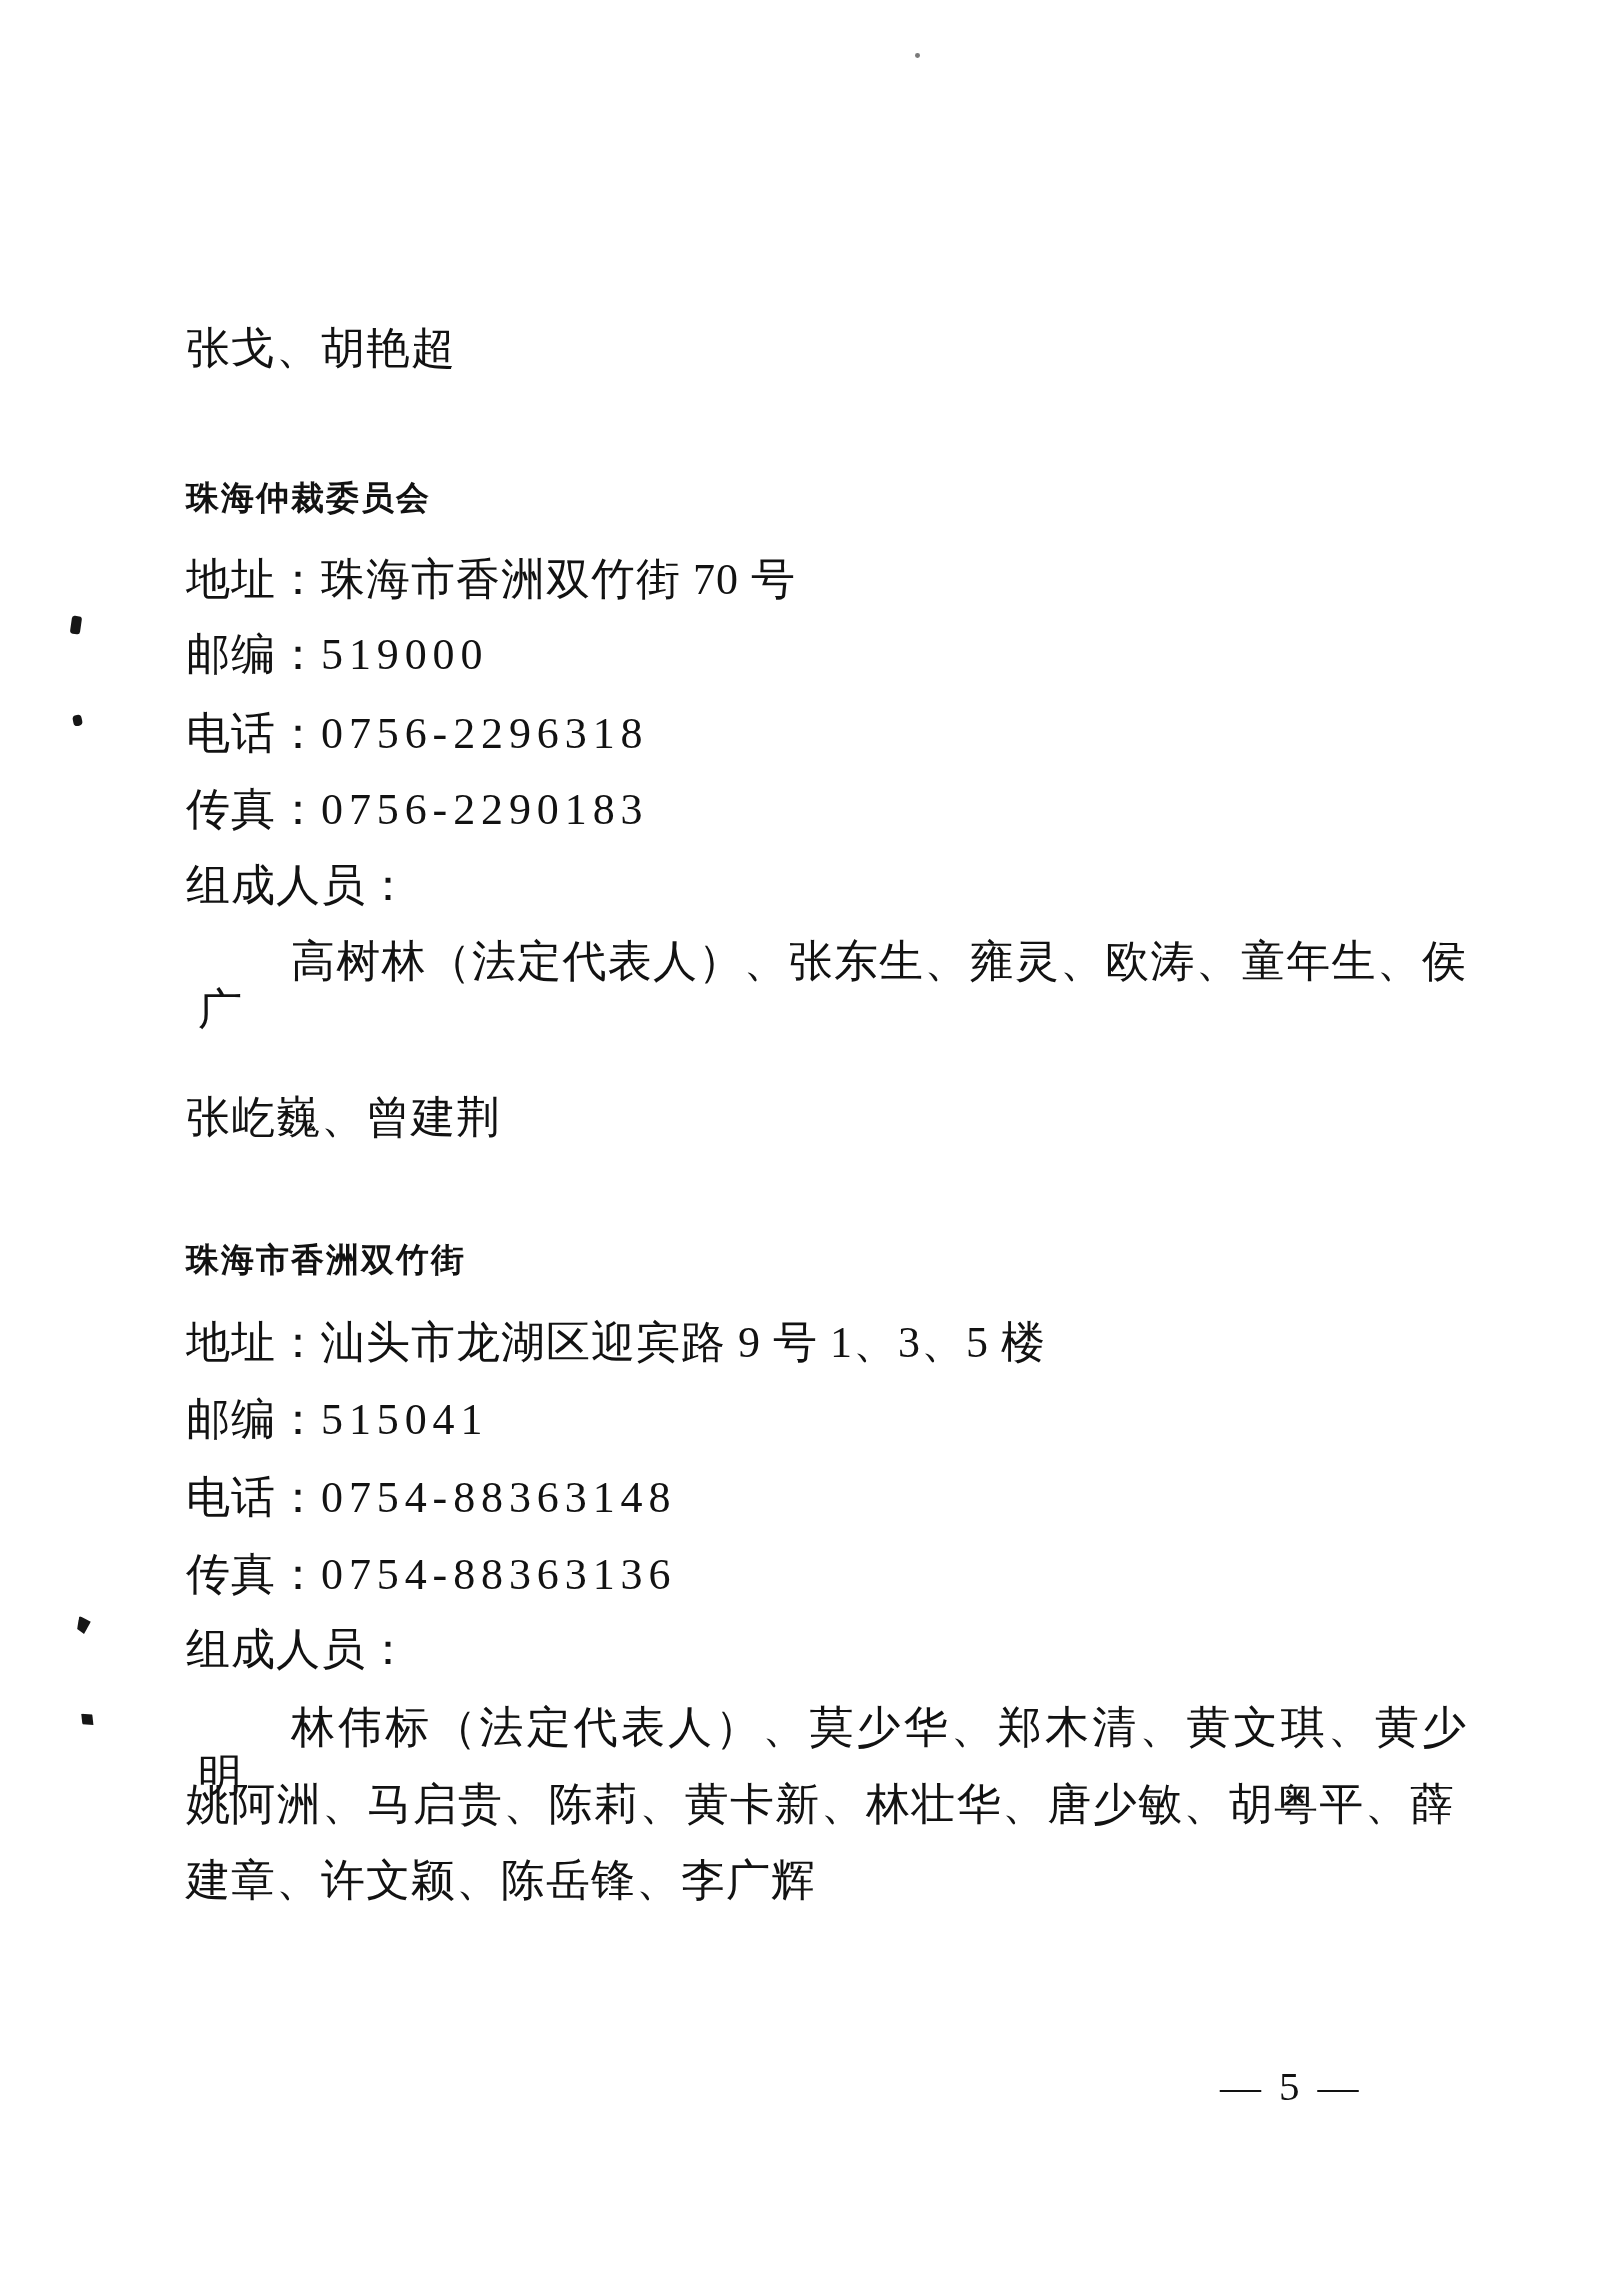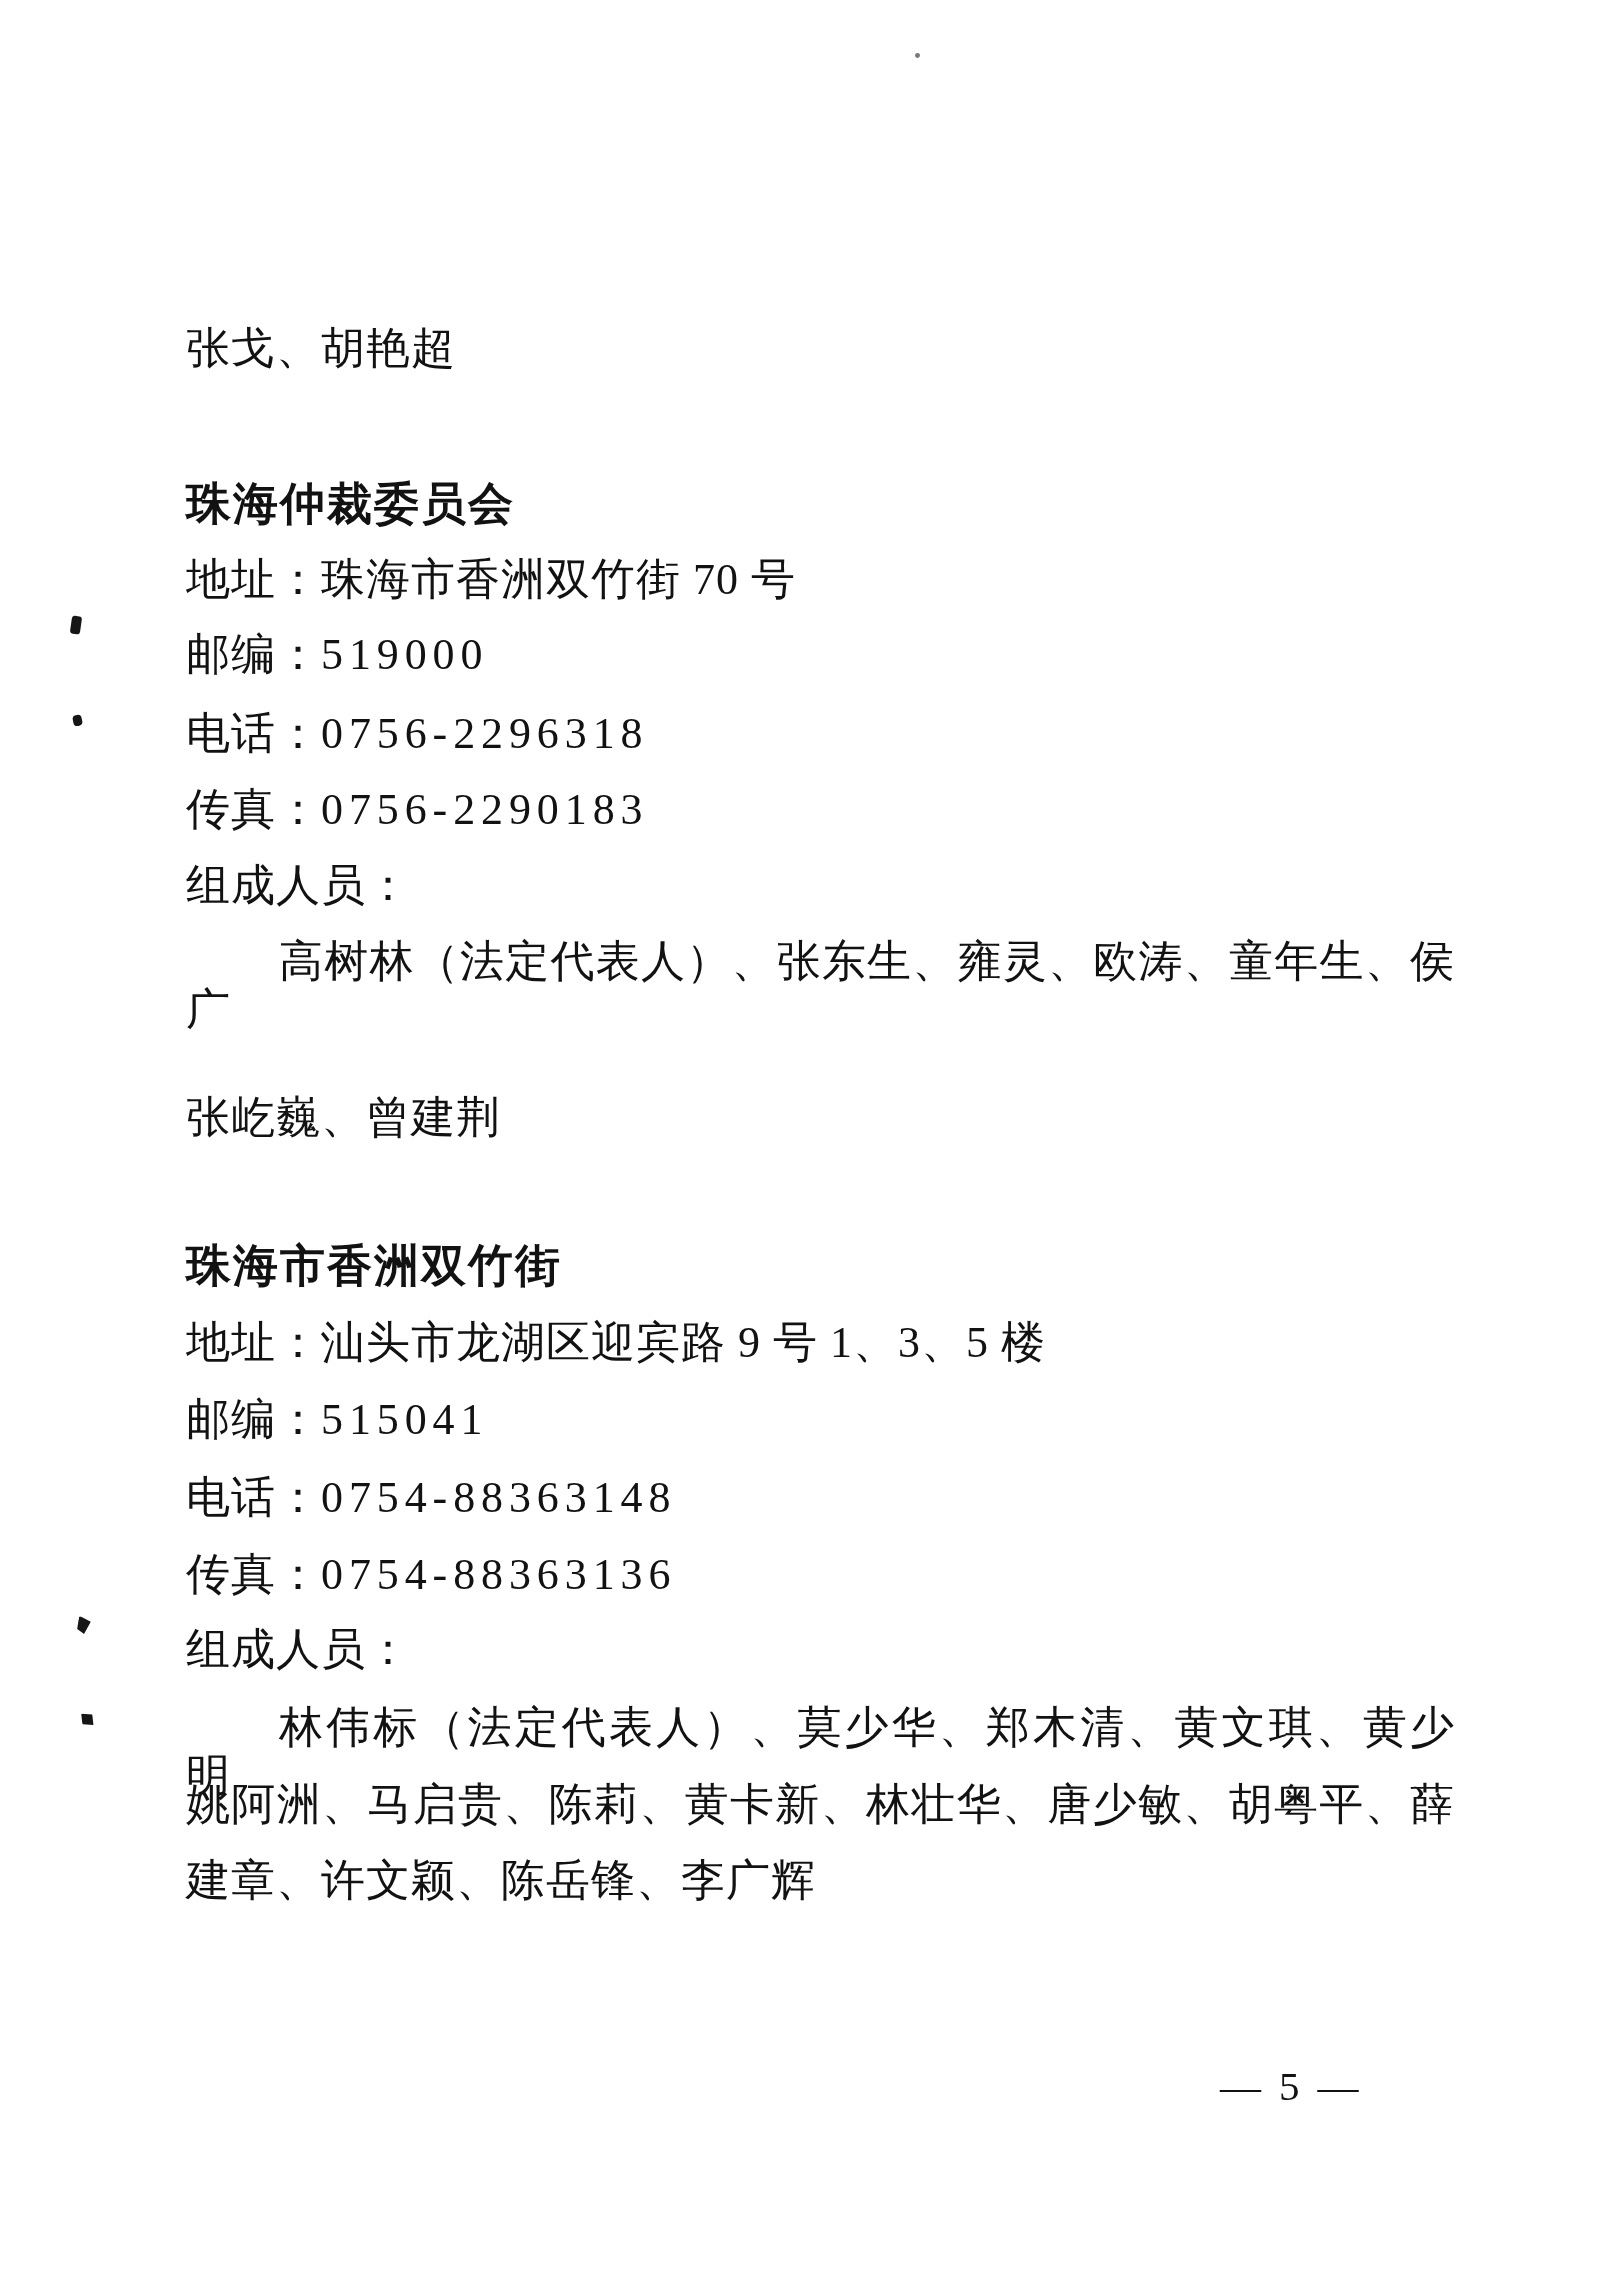--- a/index.html
+++ b/index.html
@@ -19,37 +19,38 @@
   .line {
     position: absolute;
     left: 186px;
     font-size: 44px;
     line-height: 1.1;
     white-space: pre;
     letter-spacing: 1px;
   }
   .heading {
     font-weight: 700;
-    font-size: 45px;
+    font-size: 33px;
     letter-spacing: 2px;
   }
   .justified {
     width: 1269px;
     white-space: normal;
     text-align: justify;
     text-align-last: justify;
     letter-spacing: 1px;
   }
   .lastline {
     width: 1269px;
     white-space: normal;
     text-align: left;
   }
   .indent1 {
     text-indent: 93px;
+    margin-left: 12px;
   }
   .num {
     letter-spacing: 5.9px;
   }
   .footer-page {
     position: absolute;
     left: 1220px;
     top: 2062px;
     font-size: 41px;
     letter-spacing: 3.9px;

